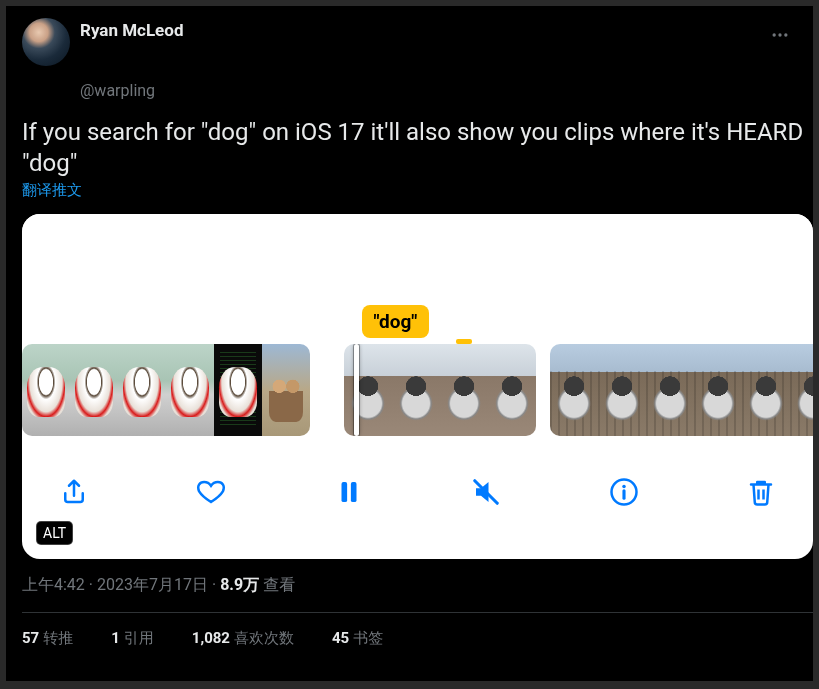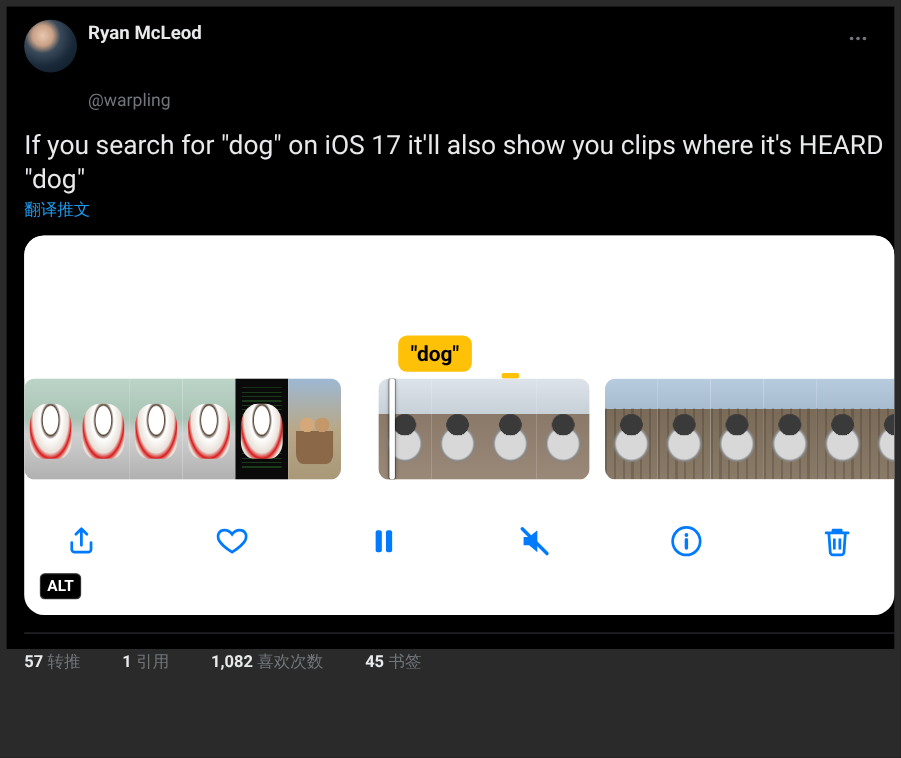--- a/index.html
+++ b/index.html
@@ -9,21 +9,21 @@
     width: 819px;
     height: 689px;
     overflow: hidden;
   }
   .tweet {
     background: #000;
     margin: 6px;
     padding: 12px 0 0 16px;
     color: #fff;
     position: relative;
-    height: 584px;
+    height: 675px;
   }
   .header {
     display: flex;
     align-items: flex-start;
     gap: 10px;
   }
   .avatar {
     width: 48px;
     height: 48px;
     border-radius: 50%;
@@ -184,21 +184,21 @@
     cursor: pointer;
   }
   .tb-btn svg { width: 30px; height: 30px; stroke: #007aff; fill: none; stroke-width: 2; }
   .tb-btn .filled { fill: #007aff; stroke: none; }
   .alt-badge {
     position: absolute;
     left: 14px;
     bottom: 14px;
     background: #000;
     color: #fff;
-    font-weight: 700;
+    font-weight: 400;
     font-size: 14px;
     padding: 3px 6px;
     border-radius: 5px;
     border: 1px solid rgba(255,255,255,0.25);
   }
   .meta-line {
     margin-top: 16px;
     color: #71767b;
     font-size: 16px;
   }
@@ -309,20 +309,23 @@
             <path d="M4 6h16M9 6V4h6v2M6 6l1 14a2 2 0 0 0 2 2h6a2 2 0 0 0 2-2l1-14" stroke-linecap="round" stroke-linejoin="round"></path>
             <line x1="10" y1="10" x2="10" y2="18"></line>
             <line x1="14" y1="10" x2="14" y2="18"></line>
           </svg>
       </div>
     </div>
 
     <div class="alt-badge">ALT</div>
   </div>
 
+  <div class="meta-line">
+    <span>上午4:42</span><span class="dot">·</span><span>2023年7月17日</span><span class="dot">·</span><span class="views-count">8.9万</span> <span>查看</span>
+  </div>
 
   <hr class="divider">
 
   <div class="stats-row">
     <div class="stat"><span class="num">57</span><span>转推</span></div>
     <div class="stat"><span class="num">1</span><span>引用</span></div>
     <div class="stat"><span class="num">1,082</span><span>喜欢次数</span></div>
     <div class="stat"><span class="num">45</span><span>书签</span></div>
   </div>
 

